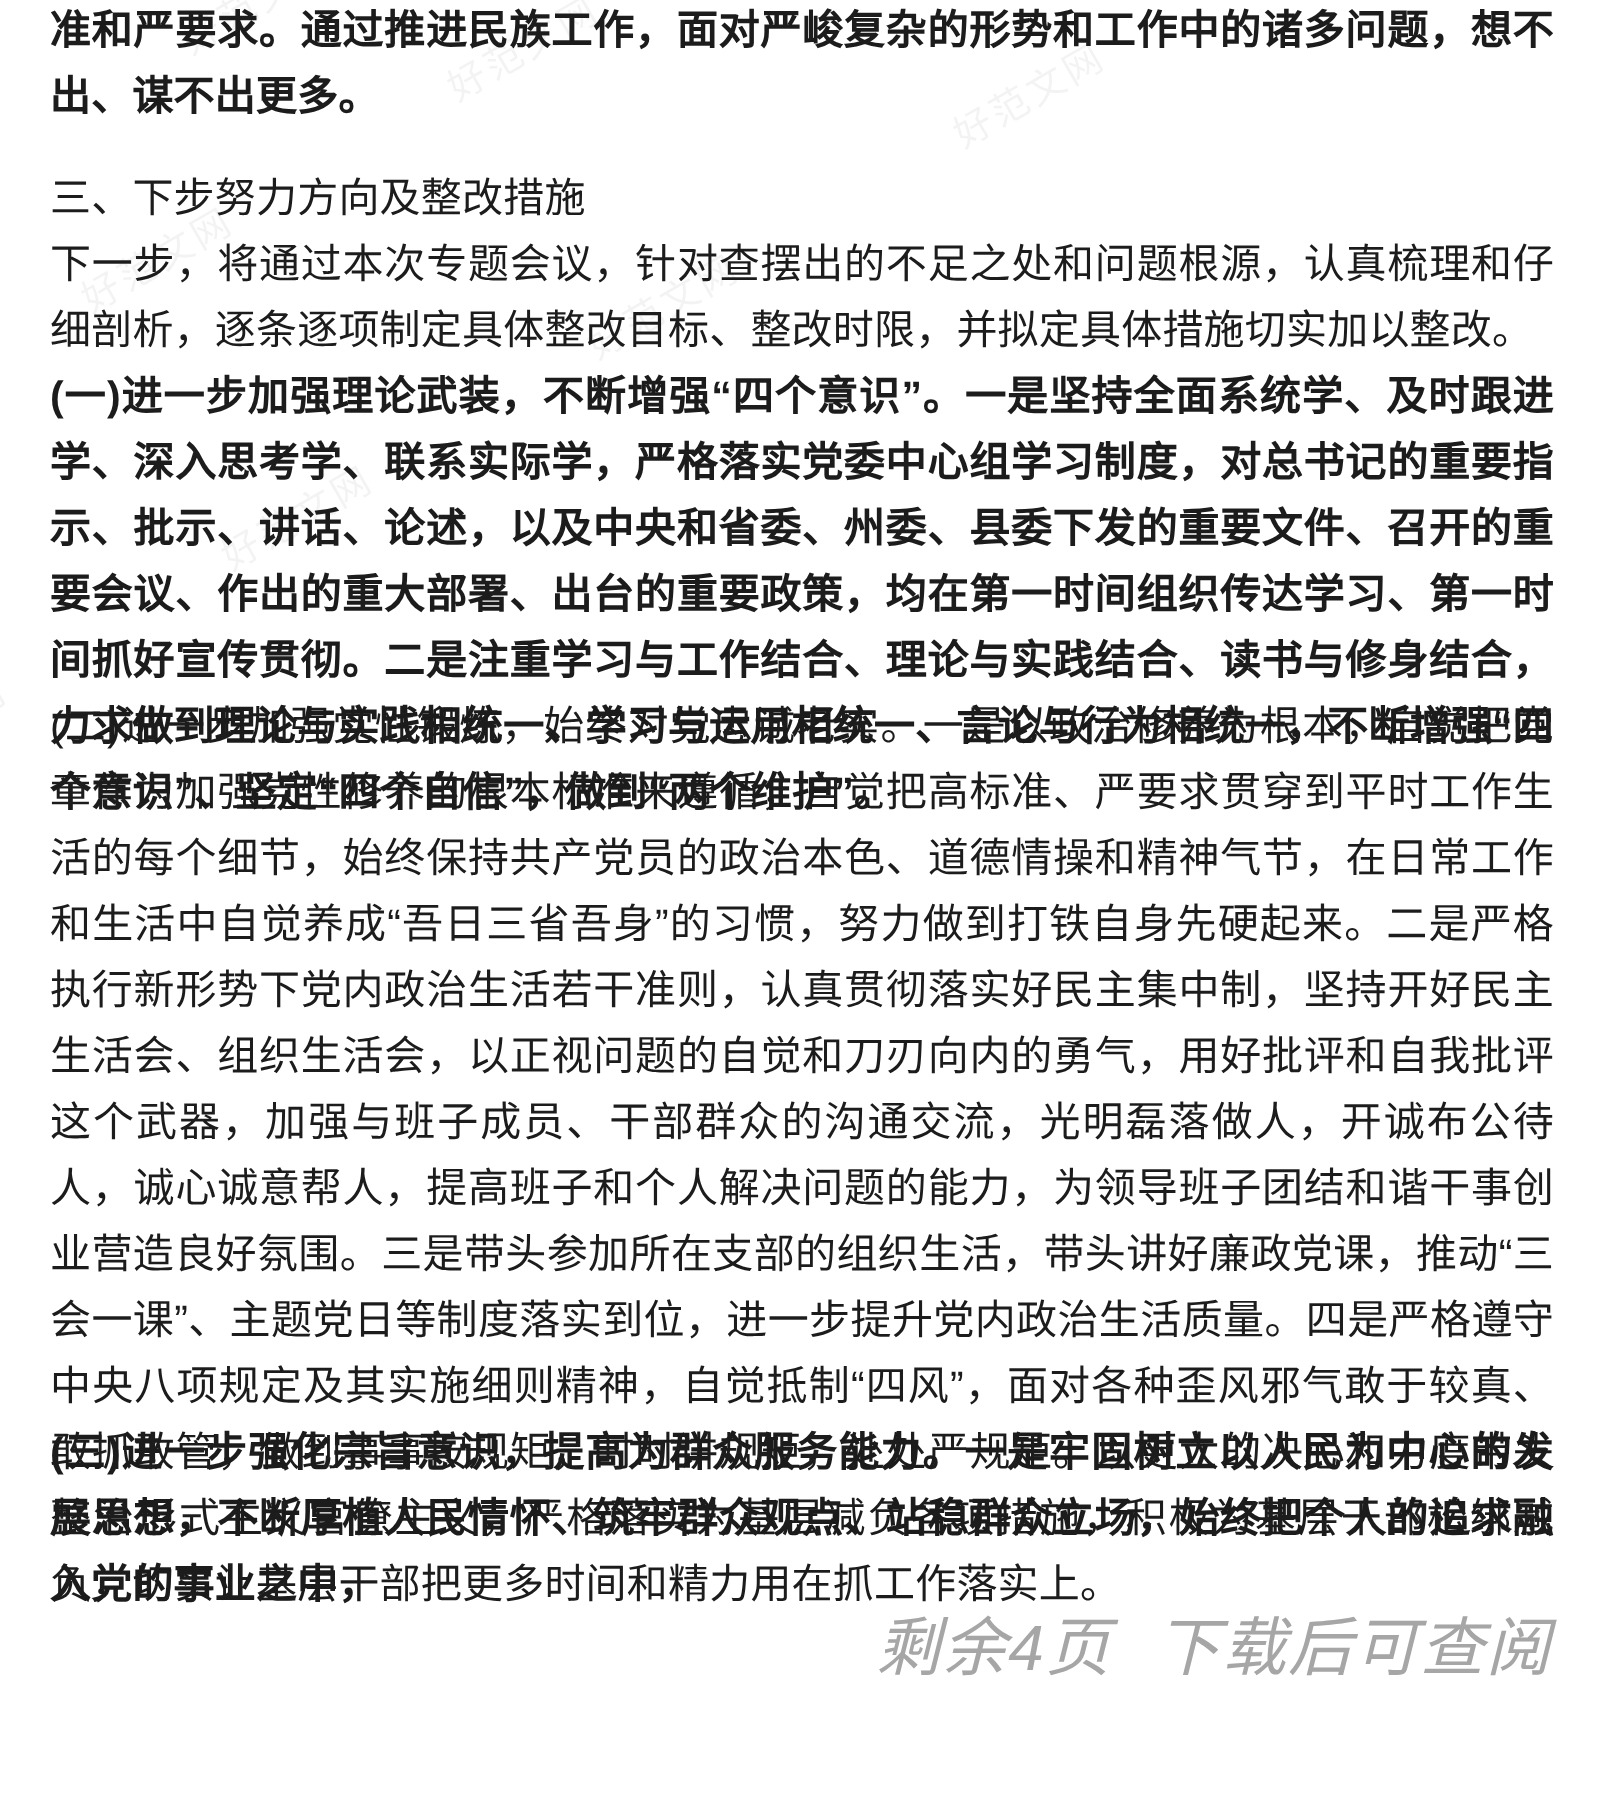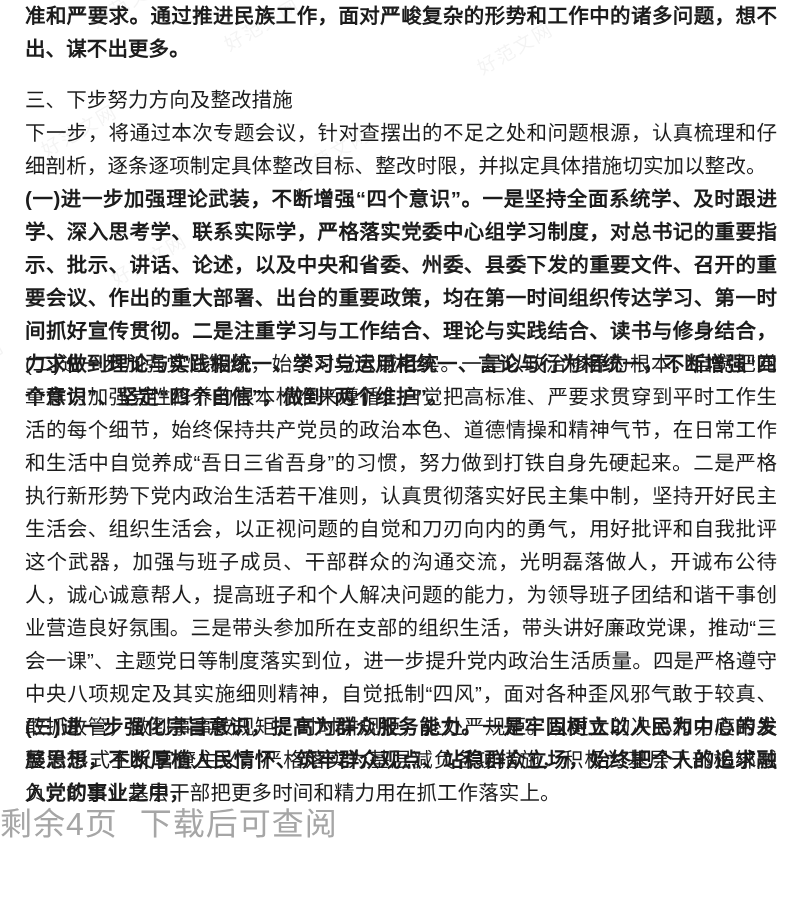--- a/index.html
+++ b/index.html
@@ -91,28 +91,29 @@
     top: 689px;
     font-weight: bold;
   }
 
   
   #footer-notice {
     position: absolute;
     left: 0;
     top: 800px;
     width: 776px;
-    text-align: left;
+    text-align: right;
     z-index: 3;
     color: #a6a6a6;
     font-size: 32px;
     line-height: 48px;
     letter-spacing: 1px;
     font-family: "Liberation Sans", "DejaVu Sans", sans-serif;
     user-select: none;
+    font-style: italic;
   }
   #footer-notice .gap { display: inline-block; width: 22px; }
 </style>
 </head>
 <body>
 
 <div id="page">
 
   <div id="watermark-layer">
 

